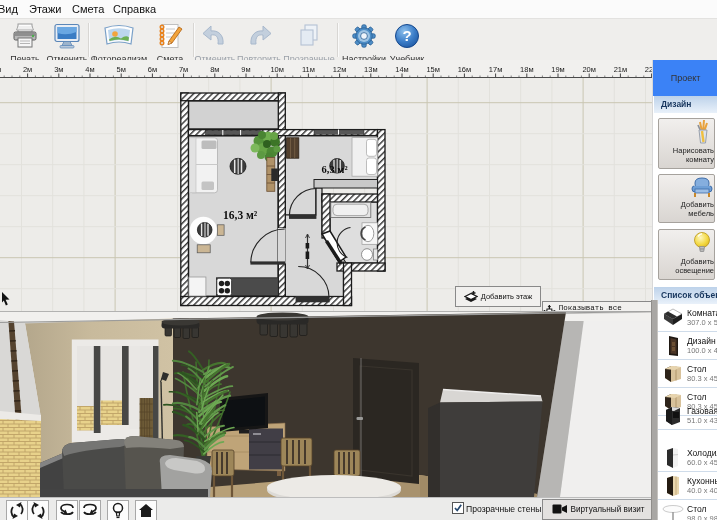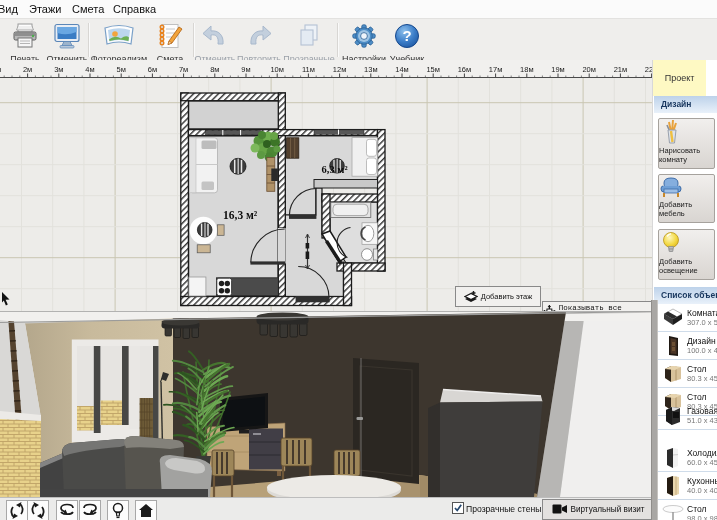--- a/index.html
+++ b/index.html
@@ -27,21 +27,21 @@
   
   #bottombar{left:0;top:497px;width:717px;height:23px;background:#ebebea;border-top:1px solid #bdbdbd;}
   .bbtn{position:absolute;top:2px;width:20px;height:19px;background:#fcfcfc;border:1px solid #a8a8a8;}
   
   #sidebar{left:652px;top:60px;width:65px;height:460px;background:#fff;border-left:1px solid #d8d8d8;}
   .shead{position:absolute;left:1px;width:64px;height:17px;
          background:linear-gradient(#bdd2ea,#e9f1fa);
          font-size:8.5px;font-weight:bold;color:#17365e;line-height:17px;
          white-space:nowrap;overflow:hidden;}
   .sbtn{position:absolute;left:5px;width:55px;background:linear-gradient(#f1efed,#d9d5d1);
-        border:1px solid #a6a29d;border-radius:2px;text-align:left;
+        border:1px solid #a6a29d;border-radius:2px;text-align:right;
         font-size:7.5px;color:#222;}
   .li-t{position:absolute;left:33px;font-size:8.5px;color:#111;white-space:nowrap;}
   .li-s{position:absolute;left:33px;font-size:7.5px;color:#777;white-space:nowrap;}
   .li-sep{position:absolute;left:1px;width:64px;height:1px;background:#cfdcea;}
 </style>
 </head>
 <body>
 
 <div id="menubar" class="abs">
   <span style="left:-2px">Вид</span>
@@ -681,21 +681,21 @@
   </span>
   <span class="abs" style="left:466px;top:6px;font-size:8.6px;color:#111;">Прозрачные стены</span>
   <div class="abs" style="left:542px;top:1px;width:111px;height:19px;background:#e3e1df;border:1px solid #8a8a8a;font-size:8.2px;color:#111;text-align:center;line-height:19px;">
     <svg width="16" height="10" viewBox="0 0 16 10" style="vertical-align:-1px;margin-right:2px">
       <rect x="0.5" y="0.5" width="9" height="9" rx="1" fill="#111"></rect>
       <path d="M10,3.5 L15,1 L15,9 L10,6.5 Z" fill="#111"></path>
     </svg><span style="vertical-align:1px">Виртуальный визит</span></div>
 </div>
 
 <div id="sidebar" class="abs">
-  <div class="abs" style="left:0;top:0;width:53px;height:36px;background:#fef9c3;text-align:center;">
+  <div class="abs" style="left:0;top:0;width:65px;height:36px;background:#3b82f6;text-align:center;">
     <span style="font-size:9px;color:#333;line-height:36px;">Проект</span>
   </div>
   <div class="shead" style="top:36px;"><span style="margin-left:7px">Дизайн</span></div>
   <div class="sbtn" style="top:58px;height:49px;">
     <div style="height:27px">
       <svg width="24" height="27" viewBox="0 0 24 27">
         <path d="M10,3 L12,13 M14,1 L13,13 M17,4 L14,13" stroke="#e8a23c" stroke-width="2" fill="none"></path>
         <path d="M8,6 L11,13" stroke="#8a8f98" stroke-width="1.6" fill="none"></path>
         <path d="M9,11 h8 l-1.5,13 h-5 z" fill="#dde3ec" stroke="#99a0ac" stroke-width="1"></path>
         <path d="M12,12 l1.5,11" stroke="#f0c040" stroke-width="2.4"></path>

